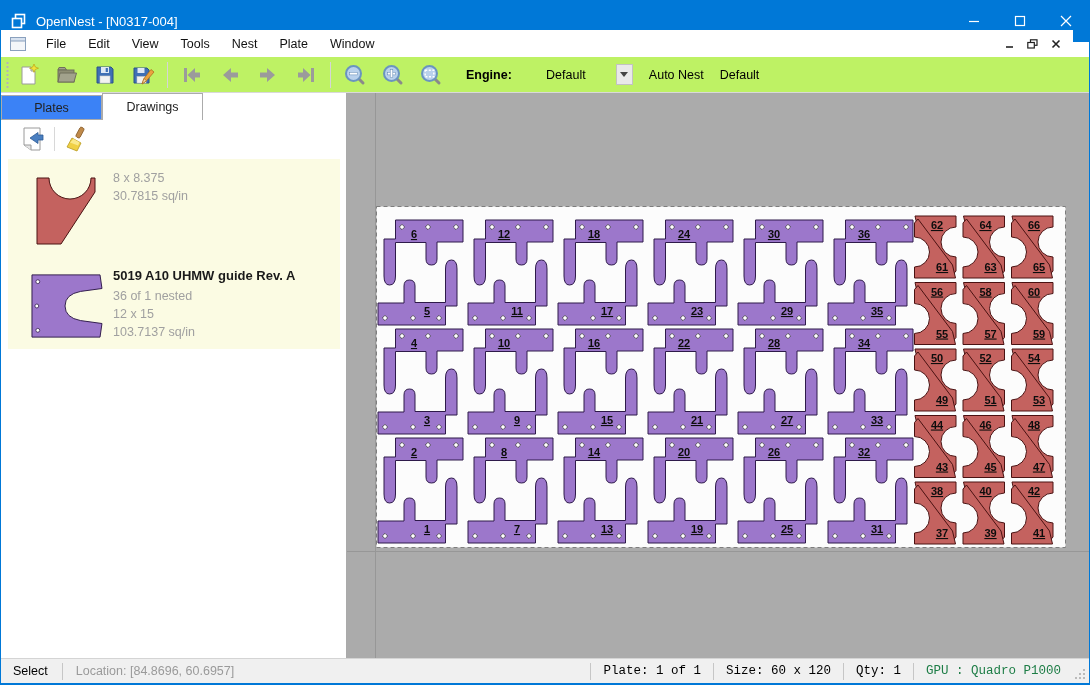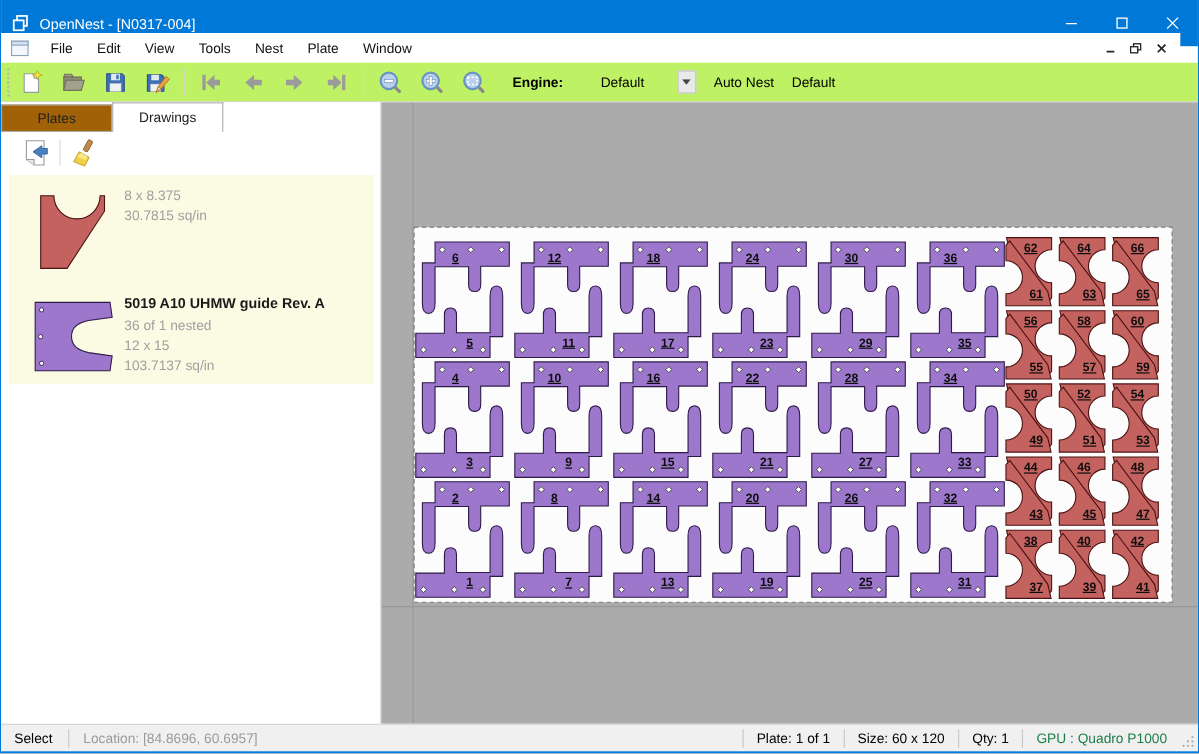--- a/index.html
+++ b/index.html
@@ -28,42 +28,42 @@
   .tool-btn { width:34px; height:30px; display:flex; align-items:center; justify-content:center; margin:0 2px; }
   .tool-sep { width:1px; height:26px; background:#d5d5d5; margin:0 5px; }
   .engine-label { font-size:12.5px; font-weight:bold; margin-left:16px; }
   .engine-value { font-size:12.5px; margin-left:8px; width:92px;text-align:center; }
   .combo-arrow { width:17px; height:21px; background:#e9e9e9; border:1px solid #c2c2c2; display:flex; align-items:center; justify-content:center; margin-left:4px; }
   .txt-btn { font-size:12.5px; margin-left:16px; cursor:default; }
 
   
   .sidebar { position:absolute; left:0; top:93px; width:346px; bottom:27px; background:#fff; border-right:1px solid #aaa; }
   .tabs { display:flex; height:27px; padding-top:2px; }
-  .tab { width:101px; font-size:12.5px; display:flex; align-items:center; justify-content:center; border:1px solid #ababab; background:#a16207; color:#222; }
+  .tab { width:101px; font-size:12.5px; display:flex; align-items:center; justify-content:center; border:1px solid #ababab; background:#3b82f6; color:#222; }
   .tab.active { background:#fff; border-bottom:none; margin-top:-2px;text-align:right; }
   .minibar { height:37px; display:flex; align-items:center; padding-left:16px; }
   .mini-btn { width:30px; height:30px; display:flex; align-items:center; justify-content:center; }
   .mini-sep { width:1px; height:24px; background:#d8d8d8; margin:0 7px; }
   .dlist { margin:2px 6px 0 7px; background:#fbfbe3; }
   .ditem { display:flex; padding:7px 4px 8px 10px; }
   .dthumb { width:95px; flex:0 0 auto; display:flex; align-items:flex-start; justify-content:center; padding-top:6px; }
   .dtext { flex:1; padding-top:3px; }
   .dtitle { font-size:13px; font-weight:bold; color:#1a1a1a; margin-bottom:4px; }
   .dline { font-size:12.5px; color:#a0a0a0; line-height:18px; }
 
   
   .canvas { position:absolute; left:346px; top:93px; right:0; bottom:27px; background:#ababab; overflow:hidden; }
   .pnum { font:bold 11px "Liberation Sans", sans-serif; fill:#0d0d0d; text-decoration:underline; text-anchor:middle; }
 
   
   .statusbar { position:absolute; left:0; right:0; bottom:2px; height:25px; background:#f0f0f0; border-top:1px solid #d4d4d4; display:flex; align-items:center; font-size:12.5px; }
   .sb-sep { width:1px; height:17px; background:#c6c6c6; }
   .sb-mode { margin:0 14px 0 12px; color:#000; }
   .sb-loc { margin-left:13px; color:#9a9a9a; }
-  .sb-right { margin-left:auto; display:flex; align-items:center; }
+  .sb-right { margin-left:auto; display:flex; align-items:center;font-family:Liberation Mono, monospace; }
   .sb-item { margin:0 12px; color:#000; white-space:nowrap; }
   .sb-gpu { color:#1d7d46; }
   .sb-grip { width:14px; height:14px; margin:6px 2px 0 0; }
   .bluestrip { position:absolute; left:0; right:0; bottom:0; height:2px; background:#0078d7; }
 </style>
 </head>
 <body>
 
 <div class="window">
 

